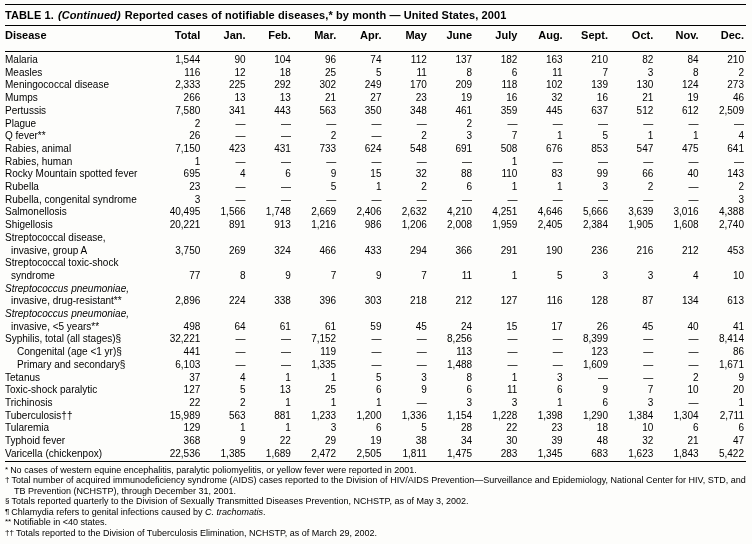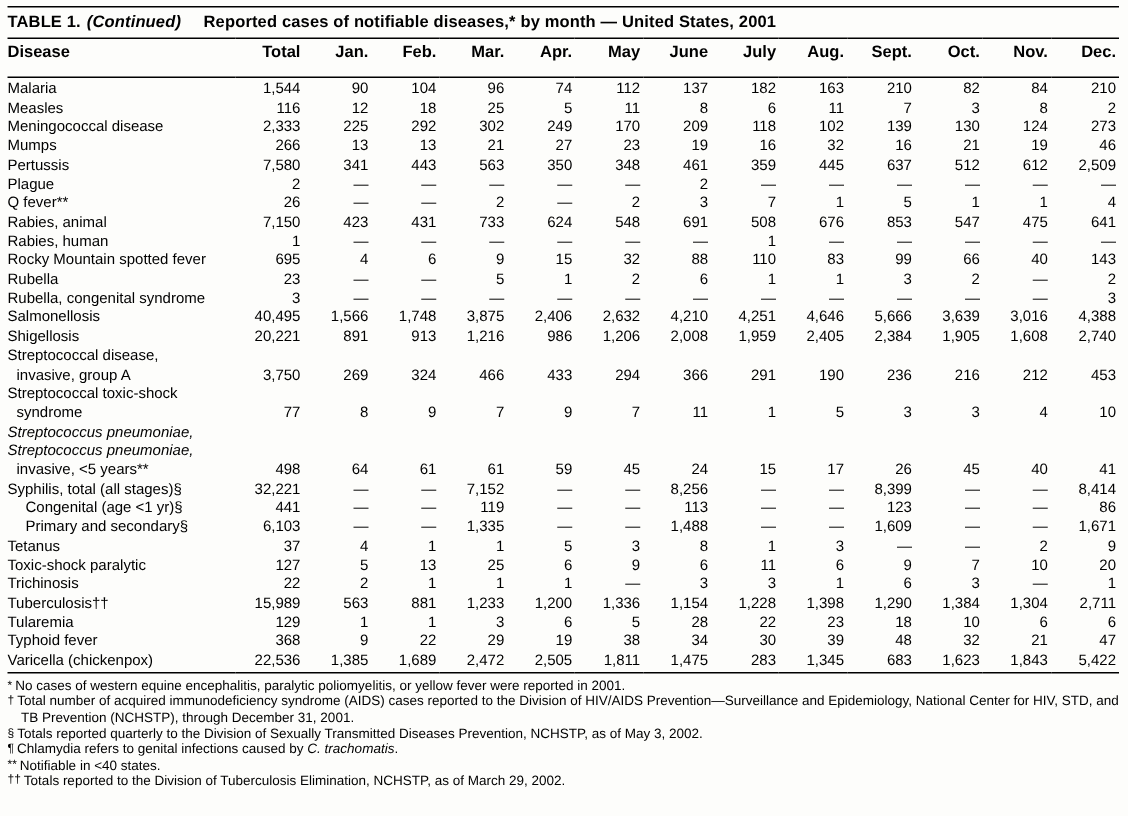--- a/index.html
+++ b/index.html
@@ -11,21 +11,21 @@
   }
   .page { padding: 4px 6px 0 5px; }
 
   .title {
     border-top: 1.5px solid #000;
     padding: 4px 0 4px 0;
     font-size: 11px; font-weight: bold;
     letter-spacing: 0.1px;
   }
   .title .t-label { margin-right: 4px; }
-  .title .t-cont { font-style: italic; margin-right: 15px; }
+  .title .t-cont { font-style: italic; margin-right: 4px; }
 
   table {
     width: 100%;
     border-collapse: collapse;
     table-layout: fixed;
     border-bottom: 1px solid #000;
   }
   col.col-disease { width: 152px; }
   thead th {
     font-size: 11px; font-weight: bold;
@@ -288,21 +288,21 @@
           <td class="num">—</td>
           <td class="num">—</td>
           <td class="num">—</td>
           <td class="num">3</td>
         </tr>
         <tr>
           <td class="disease">Salmonellosis</td>
           <td class="num">40,495</td>
           <td class="num">1,566</td>
           <td class="num">1,748</td>
-          <td class="num">3,875</td>
+          <td class="num">2,669</td>
           <td class="num">2,406</td>
           <td class="num">2,632</td>
           <td class="num">4,210</td>
           <td class="num">4,251</td>
           <td class="num">4,646</td>
           <td class="num">5,666</td>
           <td class="num">3,639</td>
           <td class="num">3,016</td>
           <td class="num">4,388</td>
         </tr>
@@ -360,20 +360,36 @@
           <td class="num">3</td>
           <td class="num">3</td>
           <td class="num">4</td>
           <td class="num">10</td>
         </tr>
         <tr>
           <td class="disease italic">Streptococcus pneumoniae,</td>
           <td colspan="13" class="num"></td>
         </tr>
         <tr>
+          <td class="disease cont">invasive, drug-resistant**</td>
+          <td class="num">2,896</td>
+          <td class="num">224</td>
+          <td class="num">338</td>
+          <td class="num">396</td>
+          <td class="num">303</td>
+          <td class="num">218</td>
+          <td class="num">212</td>
+          <td class="num">127</td>
+          <td class="num">116</td>
+          <td class="num">128</td>
+          <td class="num">87</td>
+          <td class="num">134</td>
+          <td class="num">613</td>
+        </tr>
+        <tr>
           <td class="disease italic">Streptococcus pneumoniae,</td>
           <td colspan="13" class="num"></td>
         </tr>
         <tr>
           <td class="disease cont">invasive, &lt;5 years**</td>
           <td class="num">498</td>
           <td class="num">64</td>
           <td class="num">61</td>
           <td class="num">61</td>
           <td class="num">59</td>

